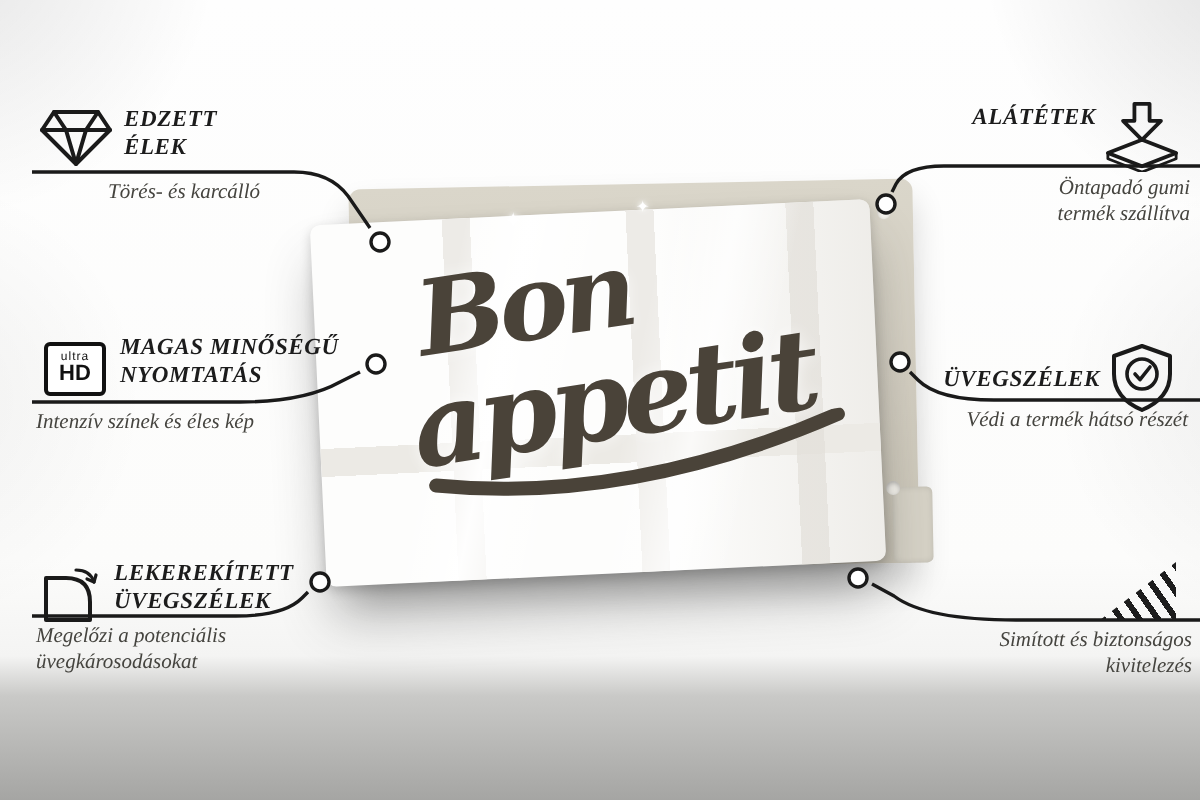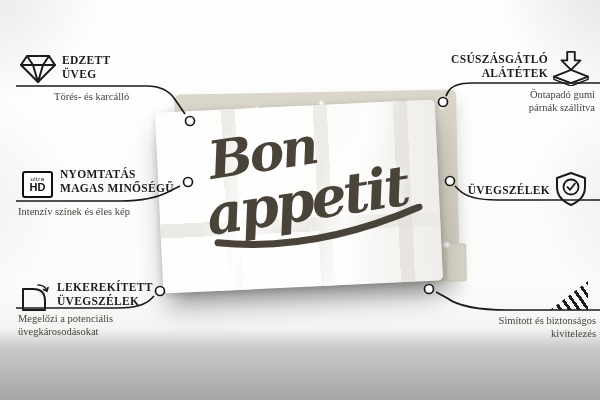--- a/index.html
+++ b/index.html
@@ -53,21 +53,21 @@
     position:absolute;inset:0;display:flex;flex-direction:column;align-items:center;
     transform:rotate(-6deg);padding-top:16px;z-index:2;
     font-family:"DejaVu Serif",serif;font-style:italic;font-weight:700;
     color:#4a4339;text-shadow:0 0 8px rgba(255,255,255,0.7);
   }
   .word1{font-size:52px;line-height:52px;letter-spacing:-3px;margin-right:60px;}
   .word2{font-size:56px;line-height:50px;letter-spacing:-3px;margin-left:14px;margin-top:2px;}
   .swash{margin-top:-4px;margin-left:30px;}
 
   
-  .co{position:absolute;z-index:6;}
+  .co{position:absolute;z-index:6;font-style:italic;}
   .co .t{font-weight:bold;font-size:11.5px;line-height:13.5px;letter-spacing:0.3px;white-space:nowrap;}
   .co .s{font-size:10.5px;line-height:12.5px;color:#45443f;white-space:nowrap;}
   .right-al{text-align:right;}
 
   .icon{position:absolute;z-index:6;}
   svg.ic{stroke:#1a1a1a;fill:none;stroke-width:2;stroke-linejoin:round;stroke-linecap:round;}
 
   .uhd{
     width:27px;height:23px;border:2px solid #111;border-radius:3px;
     display:flex;flex-direction:column;align-items:center;justify-content:center;
@@ -127,35 +127,35 @@
   </svg>
 
   <div class="icon" style="left:18px;top:53px;">
     <svg class="ic" width="40" height="32" viewBox="0 0 40 32">
       <path d="M9 3 H31 L37 12 L20 29 L3 12 Z"></path>
       <path d="M3 12 H37 M9 3 L15 12 L20 29 M31 3 L25 12 L20 29"></path>
     </svg>
   </div>
   <div class="co" style="left:62px;top:54px;">
     <div class="t">EDZETT</div>
-    <div class="t">ÜVEG</div>
+    <div class="t">ÉLEK</div>
   </div>
   <div class="co" style="left:18px;top:91px;margin-left:36px;">
     <div class="s">Törés- és karcálló</div>
   </div>
 
   <div class="icon" style="left:22px;top:171px;">
     <div class="uhd">
       <span class="u">ultra</span>
       <span class="h">HD</span>
     </div>
   </div>
   <div class="co" style="left:60px;top:168px;">
+    <div class="t">MAGAS MINŐSÉGŰ</div>
     <div class="t">NYOMTATÁS</div>
-    <div class="t">MAGAS MINŐSÉGŰ</div>
   </div>
   <div class="co" style="left:18px;top:206px;">
     <div class="s">Intenzív színek és éles kép</div>
   </div>
 
   <div class="icon" style="left:19px;top:283px;">
     <svg class="ic" width="30" height="30" viewBox="0 0 30 30">
       <path d="M4 27 V6 H14 Q26 6 26 18 V27 Z"></path>
       <path d="M19 2 Q26 2 28 8" stroke-width="1.6"></path>
       <path d="M28 8 l-3.5 -1.5 M28 8 l1 -3.5" stroke-width="1.6"></path>
@@ -164,45 +164,47 @@
   <div class="co" style="left:57px;top:281px;">
     <div class="t">LEKEREKÍTETT</div>
     <div class="t">ÜVEGSZÉLEK</div>
   </div>
   <div class="co" style="left:18px;top:313px;">
     <div class="s">Megelőzi a potenciális</div>
     <div class="s">üvegkárosodásokat</div>
   </div>
 
   <div class="co right-al" style="right:52px;top:53px;">
-    <div class="t">CSÚSZÁSGÁTLÓ</div>
     <div class="t">ALÁTÉTEK</div>
   </div>
   <div class="icon" style="right:8px;top:50px;">
     <svg class="ic" width="42" height="36" viewBox="0 0 44 38">
       <path d="M18 2 h8 v9 h6 l-10 10 -10 -10 h6 Z"></path>
       <path d="M4 28 L22 21 L40 28 L22 35 Z"></path>
       <path d="M4 28 v3 l18 7 18 -7 v-3" stroke-width="1.5"></path>
     </svg>
   </div>
   <div class="co right-al" style="right:5px;top:89px;text-align:right;">
     <div class="s">Öntapadó gumi</div>
-    <div class="s">párnák szállítva</div>
+    <div class="s">termék szállítva</div>
   </div>
 
   <div class="co right-al" style="right:50px;top:184px;">
     <div class="t">ÜVEGSZÉLEK</div>
   </div>
   <div class="icon" style="right:12px;top:171px;">
     <svg class="ic" width="34" height="36" viewBox="0 0 34 36">
       <path d="M17 2 L31 7 V16 Q31 28 17 34 Q3 28 3 16 V7 Z"></path>
       <circle cx="17" cy="16" r="7.5" stroke-width="1.8"></circle>
       <path d="M13.5 16 L16 18.8 L21 12.5" stroke-width="1.8"></path>
     </svg>
   </div>
+  <div class="co right-al" style="right:6px;top:205px;">
+    <div class="s">Védi a termék hátsó részét</div>
+  </div>
 
   <div class="icon" style="right:12px;top:281px;">
     <div class="hatch"></div>
   </div>
   <div class="co right-al" style="right:4px;top:315px;margin-left:40px;">
     <div class="s">Simított és biztonságos</div>
     <div class="s">kivitelezés</div>
   </div>
 
 </div>

